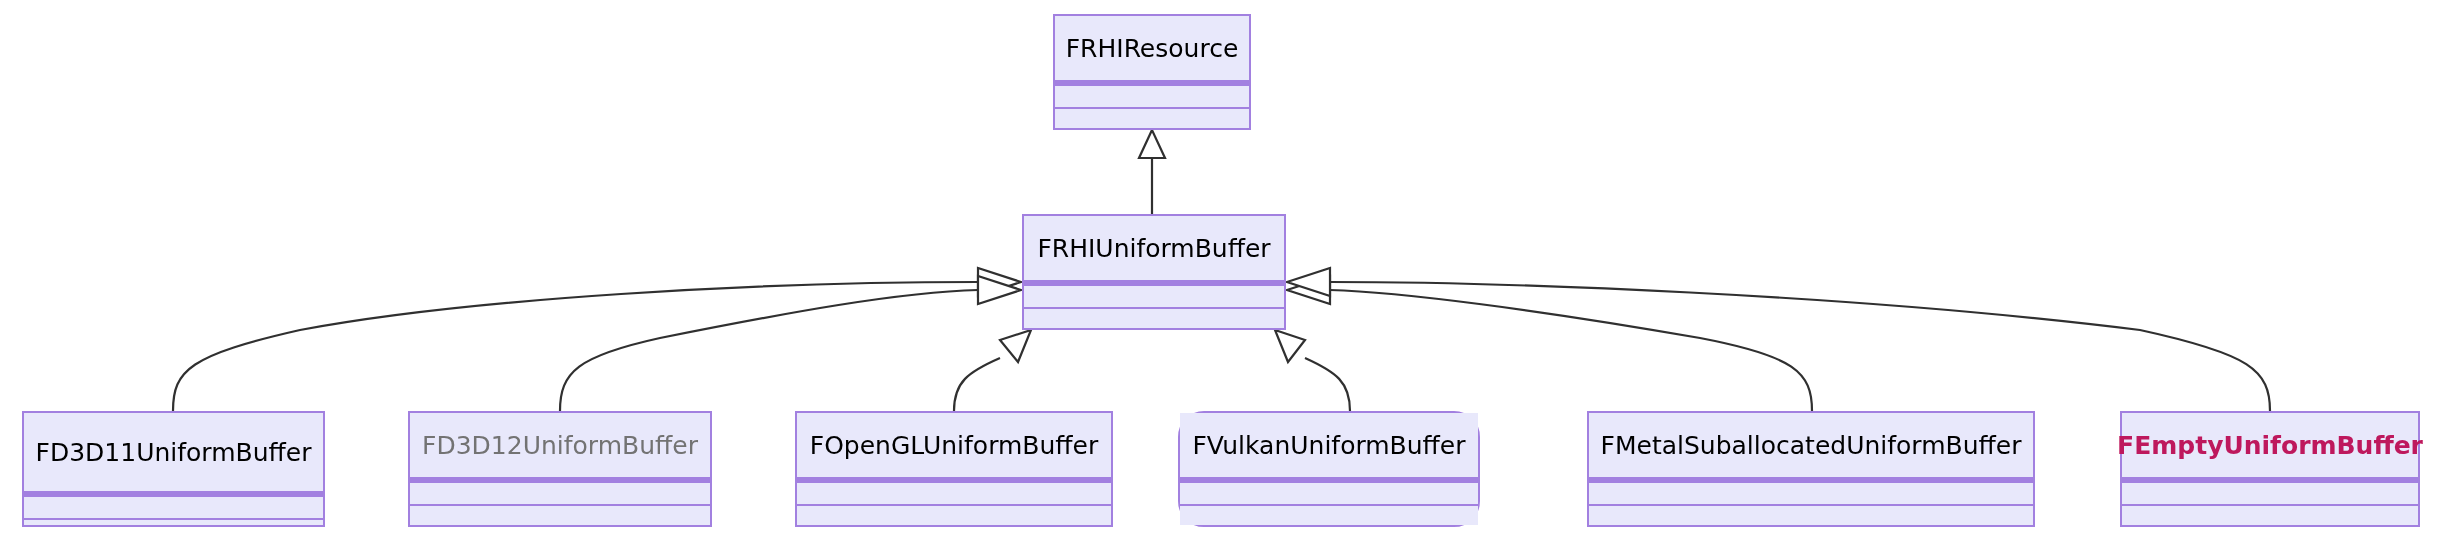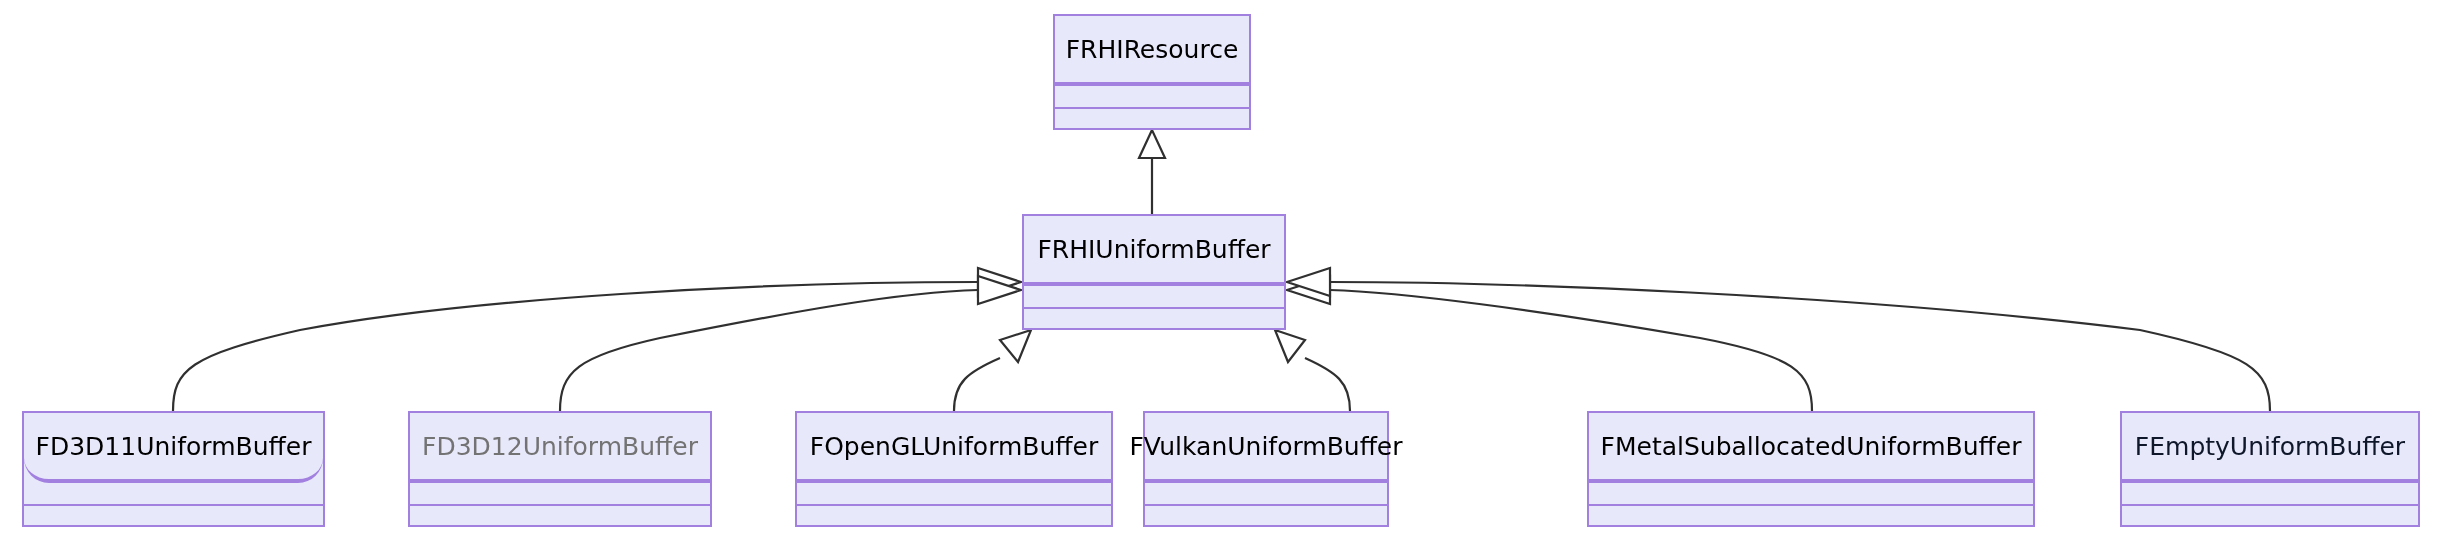--- a/index.html
+++ b/index.html
@@ -33,21 +33,21 @@
     display: flex;
     flex-direction: column;
     z-index: 2;
   }
   .uml-title-row {
     flex: 0 0 auto;
     display: flex;
     align-items: center;
     justify-content: center;
     box-sizing: border-box;
-    border-bottom: 4px solid #0ea5e9;
+    border-bottom: 6px solid #0ea5e9;
     background: #e8e8fb;
   }
   .uml-title {
     font-family: "DejaVu Sans", sans-serif;
     font-size: 25px;
     color: #000000;
     white-space: nowrap;
     line-height: 1;
     letter-spacing: 0px;
   }
@@ -108,56 +108,56 @@
         <div class="uml-ops-row"></div>
       </div>
       <div class="uml-class" style="left: 1022px; top: 214px; width: 264px; height: 116px; background: rgb(232, 232, 251); border-color: rgb(162, 128, 224); justify-content: space-between;">
         <div class="uml-title-row" style="height: 70px; border-bottom-color: rgb(162, 128, 224);">
           <span class="uml-title" style="color: rgb(0, 0, 0);">FRHIUniformBuffer</span>
         </div>
         <div class="uml-attrs-row" style="height: 23px; border-bottom-color: rgb(162, 128, 224);"></div>
         <div class="uml-ops-row"></div>
       </div>
       <div class="uml-class" style="left: 22px; top: 411px; width: 303px; height: 116px; background: rgb(232, 232, 251); border-color: rgb(162, 128, 224);">
-        <div class="uml-title-row" style="height: 70px; border-bottom-color: rgb(162, 128, 224); border-radius: 25px;">
+        <div class="uml-title-row" style="height: 84px; border-bottom-color: rgb(162, 128, 224);">
           <span class="uml-title" style="color: rgb(0, 0, 0);">FD3D11UniformBuffer</span>
         </div>
         <div class="uml-attrs-row" style="height: 23px; border-bottom-color: rgb(162, 128, 224);"></div>
         <div class="uml-ops-row"></div>
       </div>
       <div class="uml-class" style="left: 408px; top: 411px; width: 304px; height: 116px; background: rgb(232, 232, 251); border-color: rgb(162, 128, 224);">
         <div class="uml-title-row" style="height: 70px; border-bottom-color: rgb(162, 128, 224);">
           <span class="uml-title" style="color: #737373;">FD3D12UniformBuffer</span>
         </div>
         <div class="uml-attrs-row" style="height: 23px; border-bottom-color: rgb(162, 128, 224);"></div>
         <div class="uml-ops-row"></div>
       </div>
       <div class="uml-class" style="left: 795px; top: 411px; width: 318px; height: 116px; background: rgb(232, 232, 251); border-color: rgb(162, 128, 224);">
         <div class="uml-title-row" style="height: 70px; border-bottom-color: rgb(162, 128, 224);">
           <span class="uml-title" style="color: rgb(0, 0, 0);">FOpenGLUniformBuffer</span>
         </div>
         <div class="uml-attrs-row" style="height: 23px; border-bottom-color: rgb(162, 128, 224);"></div>
         <div class="uml-ops-row"></div>
       </div>
-      <div class="uml-class" style="left: 1143px; top: 411px; width: 246px; height: 116px; background: rgb(232, 232, 251); border-color: rgb(162, 128, 224);">
+      <div class="uml-class" style="left: 1178px; top: 411px; width: 302px; height: 116px; background: rgb(232, 232, 251); border-color: rgb(162, 128, 224); border-radius: 26px;">
         <div class="uml-title-row" style="height: 70px; border-bottom-color: rgb(162, 128, 224);">
           <span class="uml-title" style="color: rgb(0, 0, 0);">FVulkanUniformBuffer</span>
         </div>
         <div class="uml-attrs-row" style="height: 23px; border-bottom-color: rgb(162, 128, 224);"></div>
         <div class="uml-ops-row"></div>
       </div>
       <div class="uml-class" style="left: 1587px; top: 411px; width: 448px; height: 116px; background: rgb(232, 232, 251); border-color: rgb(162, 128, 224);">
         <div class="uml-title-row" style="height: 70px; border-bottom-color: rgb(162, 128, 224);">
           <span class="uml-title" style="color: rgb(0, 0, 0);">FMetalSuballocatedUniformBuffer</span>
         </div>
         <div class="uml-attrs-row" style="height: 23px; border-bottom-color: rgb(162, 128, 224);"></div>
         <div class="uml-ops-row"></div>
       </div>
       <div class="uml-class" style="left: 2120px; top: 411px; width: 300px; height: 116px; background: rgb(232, 232, 251); border-color: rgb(162, 128, 224);">
         <div class="uml-title-row" style="height: 70px; border-bottom-color: rgb(162, 128, 224);">
-          <span class="uml-title" style="color: #0f172a;">FEmptyUniformBuffer</span>
+          <span class="uml-title" style="color: #be185d; font-weight: bold;">FEmptyUniformBuffer</span>
         </div>
         <div class="uml-attrs-row" style="height: 23px; border-bottom-color: rgb(162, 128, 224);"></div>
         <div class="uml-ops-row"></div>
       </div>
     </div>
 
 </div>
 
 </body></html>

